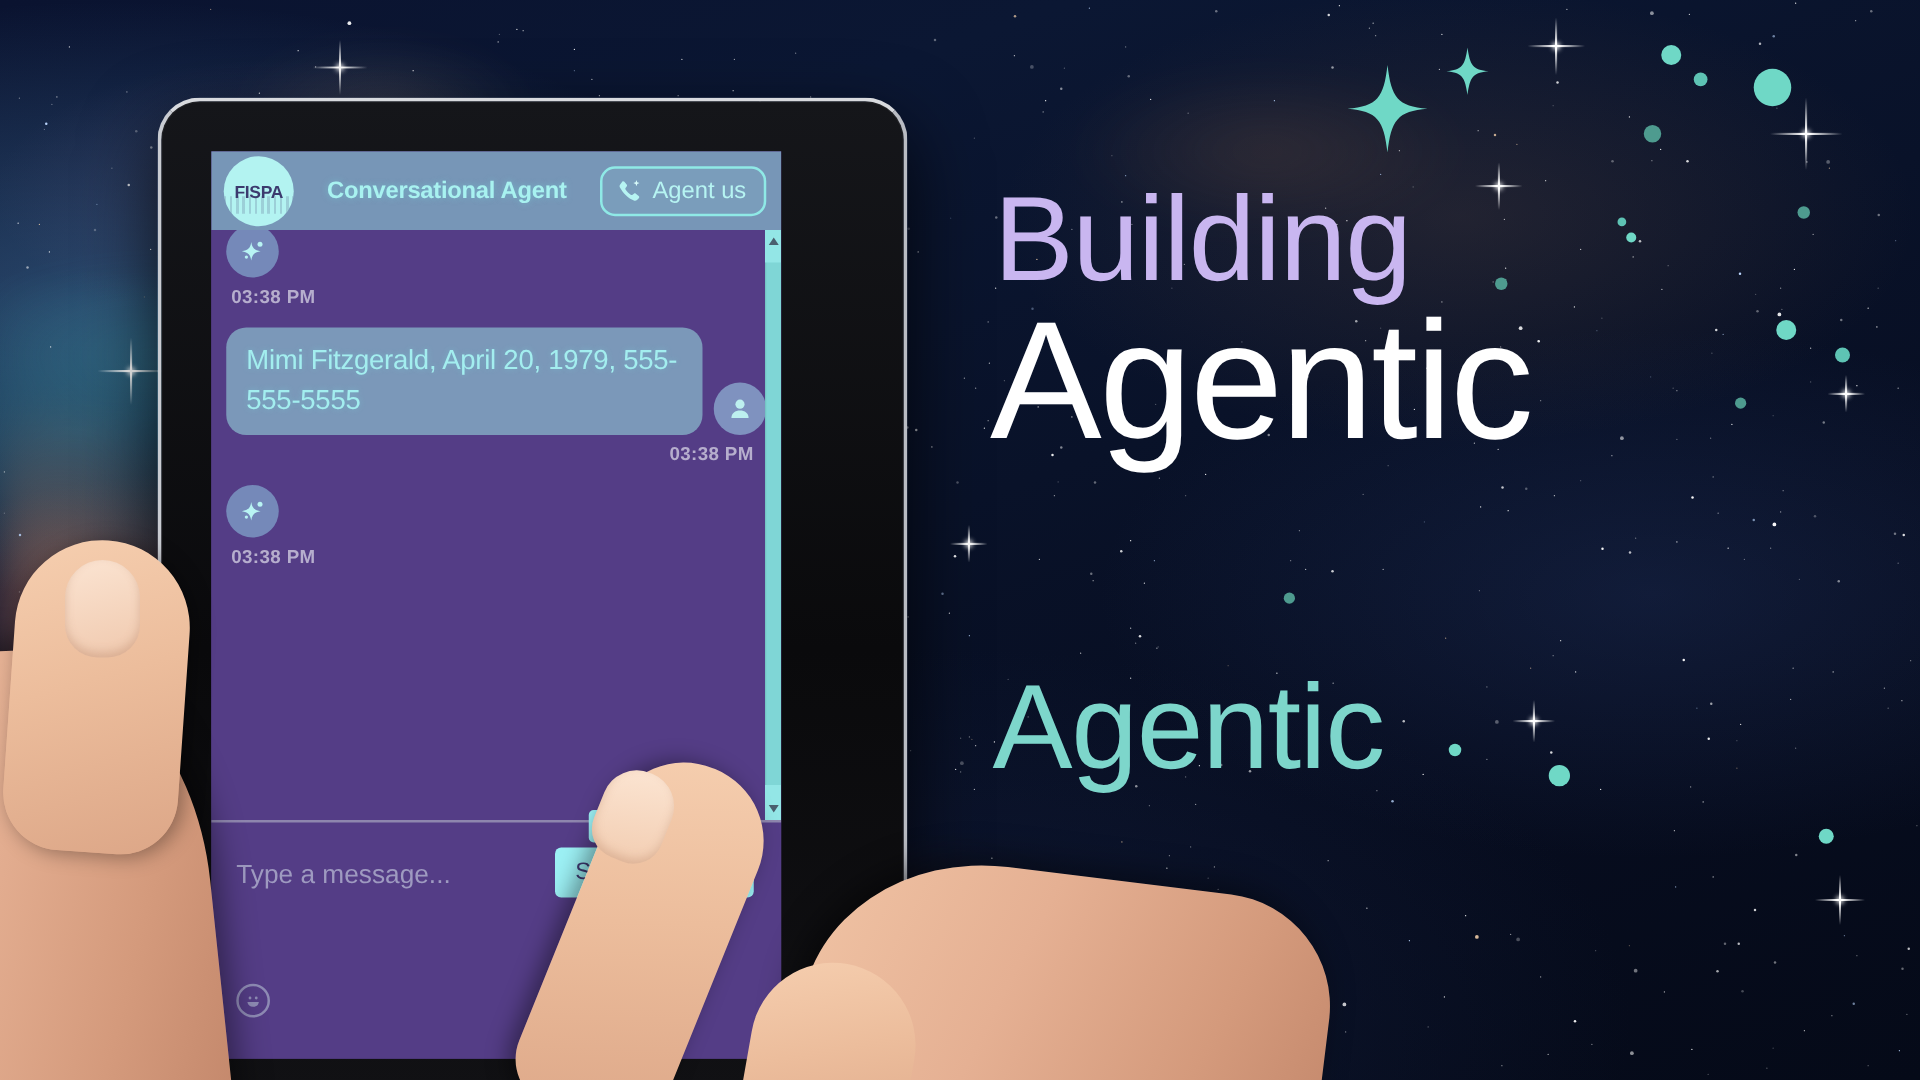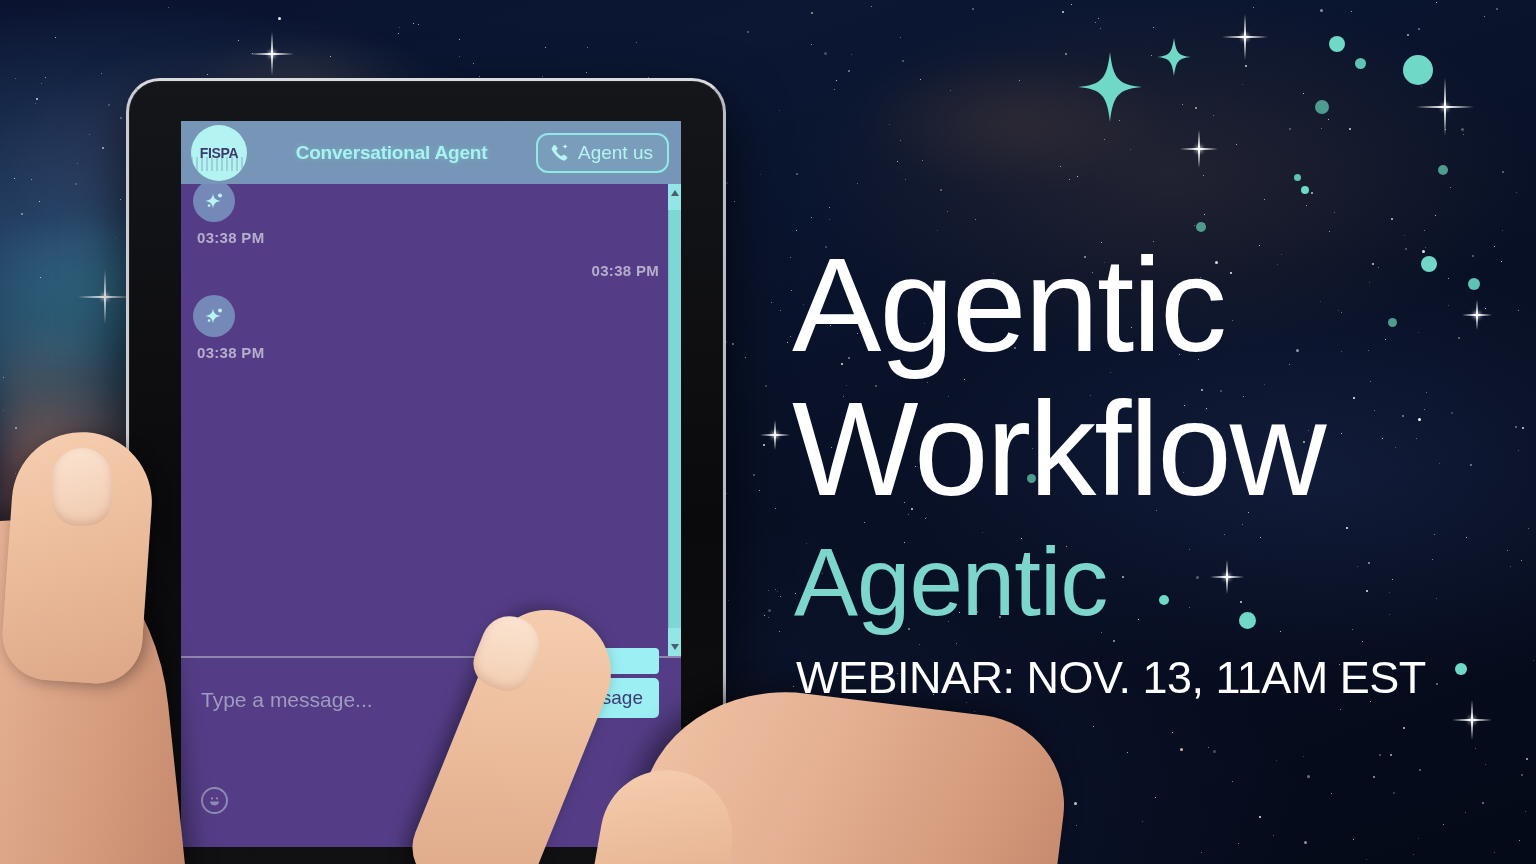--- a/index.html
+++ b/index.html
@@ -58,21 +58,21 @@
   
   #tablet{
     position:absolute; left:126px; top:78px; width:600px; height:800px;
     background:linear-gradient(180deg,#15161a 0%,#0a0a0c 55%,#111114 100%);
     border-radius:34px 34px 14px 14px;
     border-top:3px solid #d8dade; border-left:3px solid #c9ccd2; border-right:3px solid #b9bcc3;
     box-shadow:0 24px 60px rgba(0,0,0,.75), 0 0 0 1px rgba(255,255,255,.05) inset;
     overflow:hidden;
   }
   #screen{
-    position:absolute; left:52px; top:40px; width:500px; height:726px;
+    position:absolute; left:40px; top:40px; width:456px; height:726px;
     background:#543d86; overflow:hidden;
   }
 
   
   .chat-header{
     height:63px; background:#7796b7; display:flex; align-items:center;
     padding:0 12px 0 10px; gap:10px;
   }
   .brand-logo{
     width:56px; height:56px; border-radius:50%; background:#b3f3f1;
@@ -890,20 +890,29 @@
           <div class="av bot">
             <svg width="24" height="24" viewBox="0 0 24 24">
               <path d="M11 4.5 C11.8 9.5 13.5 11 18.5 11.9 C13.5 12.8 11.8 14.4 11 19.4 C10.2 14.4 8.5 12.8 3.5 11.9 C8.5 11 10.2 9.5 11 4.5Z" fill="#b8f4f3"></path>
               <circle cx="18" cy="6.4" r="2" fill="#b8f4f3"></circle>
               <circle cx="7.1" cy="16.6" r="1.3" fill="#b8f4f3"></circle>
             </svg>
           </div>
         </div>
         <div class="stamp left">03:38 PM</div>
 
+        <div class="row out">
+          <div class="bubble out">Mimi Fitzgerald, April 20, 1979, 555-555-5555</div>
+          <div class="av user">
+            <svg width="22" height="22" viewBox="0 0 24 24">
+              <circle cx="12" cy="8" r="4" fill="#bdf0ef"></circle>
+              <path d="M4.5 20c0-4.1 3.4-6.4 7.5-6.4s7.5 2.3 7.5 6.4z" fill="#bdf0ef"></path>
+            </svg>
+          </div>
+        </div>
         <div class="stamp right">03:38 PM</div>
 
         <div class="row">
           <div class="av bot">
             <svg width="24" height="24" viewBox="0 0 24 24">
               <path d="M11 4.5 C11.8 9.5 13.5 11 18.5 11.9 C13.5 12.8 11.8 14.4 11 19.4 C10.2 14.4 8.5 12.8 3.5 11.9 C8.5 11 10.2 9.5 11 4.5Z" fill="#b8f4f3"></path>
               <circle cx="18" cy="6.4" r="2" fill="#b8f4f3"></circle>
               <circle cx="7.1" cy="16.6" r="1.3" fill="#b8f4f3"></circle>
             </svg>
           </div>
@@ -932,20 +941,19 @@
   <div class="hand" style="left:52px; top:448px; width:60px; height:78px; border-radius:30px 30px 26px 26px;
               background:linear-gradient(165deg,#fbe4d2,#f0c9ae); box-shadow:inset 0 -4px 8px rgba(190,140,110,.45);"></div>
 
   <div class="hand skin1" style="left:640px; top:700px; width:420px; height:260px; border-radius:150px 90px 40px 40px/130px 90px 40px 40px; transform:rotate(7deg); box-shadow:-8px -6px 26px rgba(0,0,0,.45);"></div>
   <div class="hand skin2" style="left:452px; top:604px; width:126px; height:300px; border-radius:62px 62px 40px 40px; transform:rotate(22deg); box-shadow:-6px 2px 18px rgba(0,0,0,.4);"></div>
   <div class="hand" style="left:478px; top:616px; width:58px; height:74px; border-radius:28px 28px 24px 24px;
               background:linear-gradient(165deg,#fce6d4,#f2ccb0); transform:rotate(22deg); box-shadow:inset 0 -4px 8px rgba(190,140,110,.4);"></div>
   <div class="hand skin2" style="left:598px; top:770px; width:132px; height:160px; border-radius:66px 66px 30px 30px; transform:rotate(10deg);"></div>
 
   <div id="copy">
+    <div class="t-building">Building</div>
     <div class="t-agentic">Agentic</div>
-    <div class="t-workflow">Workflow</div>
     <div class="t-products">Agentic</div>
-    <div class="t-webinar">WEBINAR: NOV. 13, 11AM EST</div>
 
   </div>
 
 </div>
 
 </body></html>

